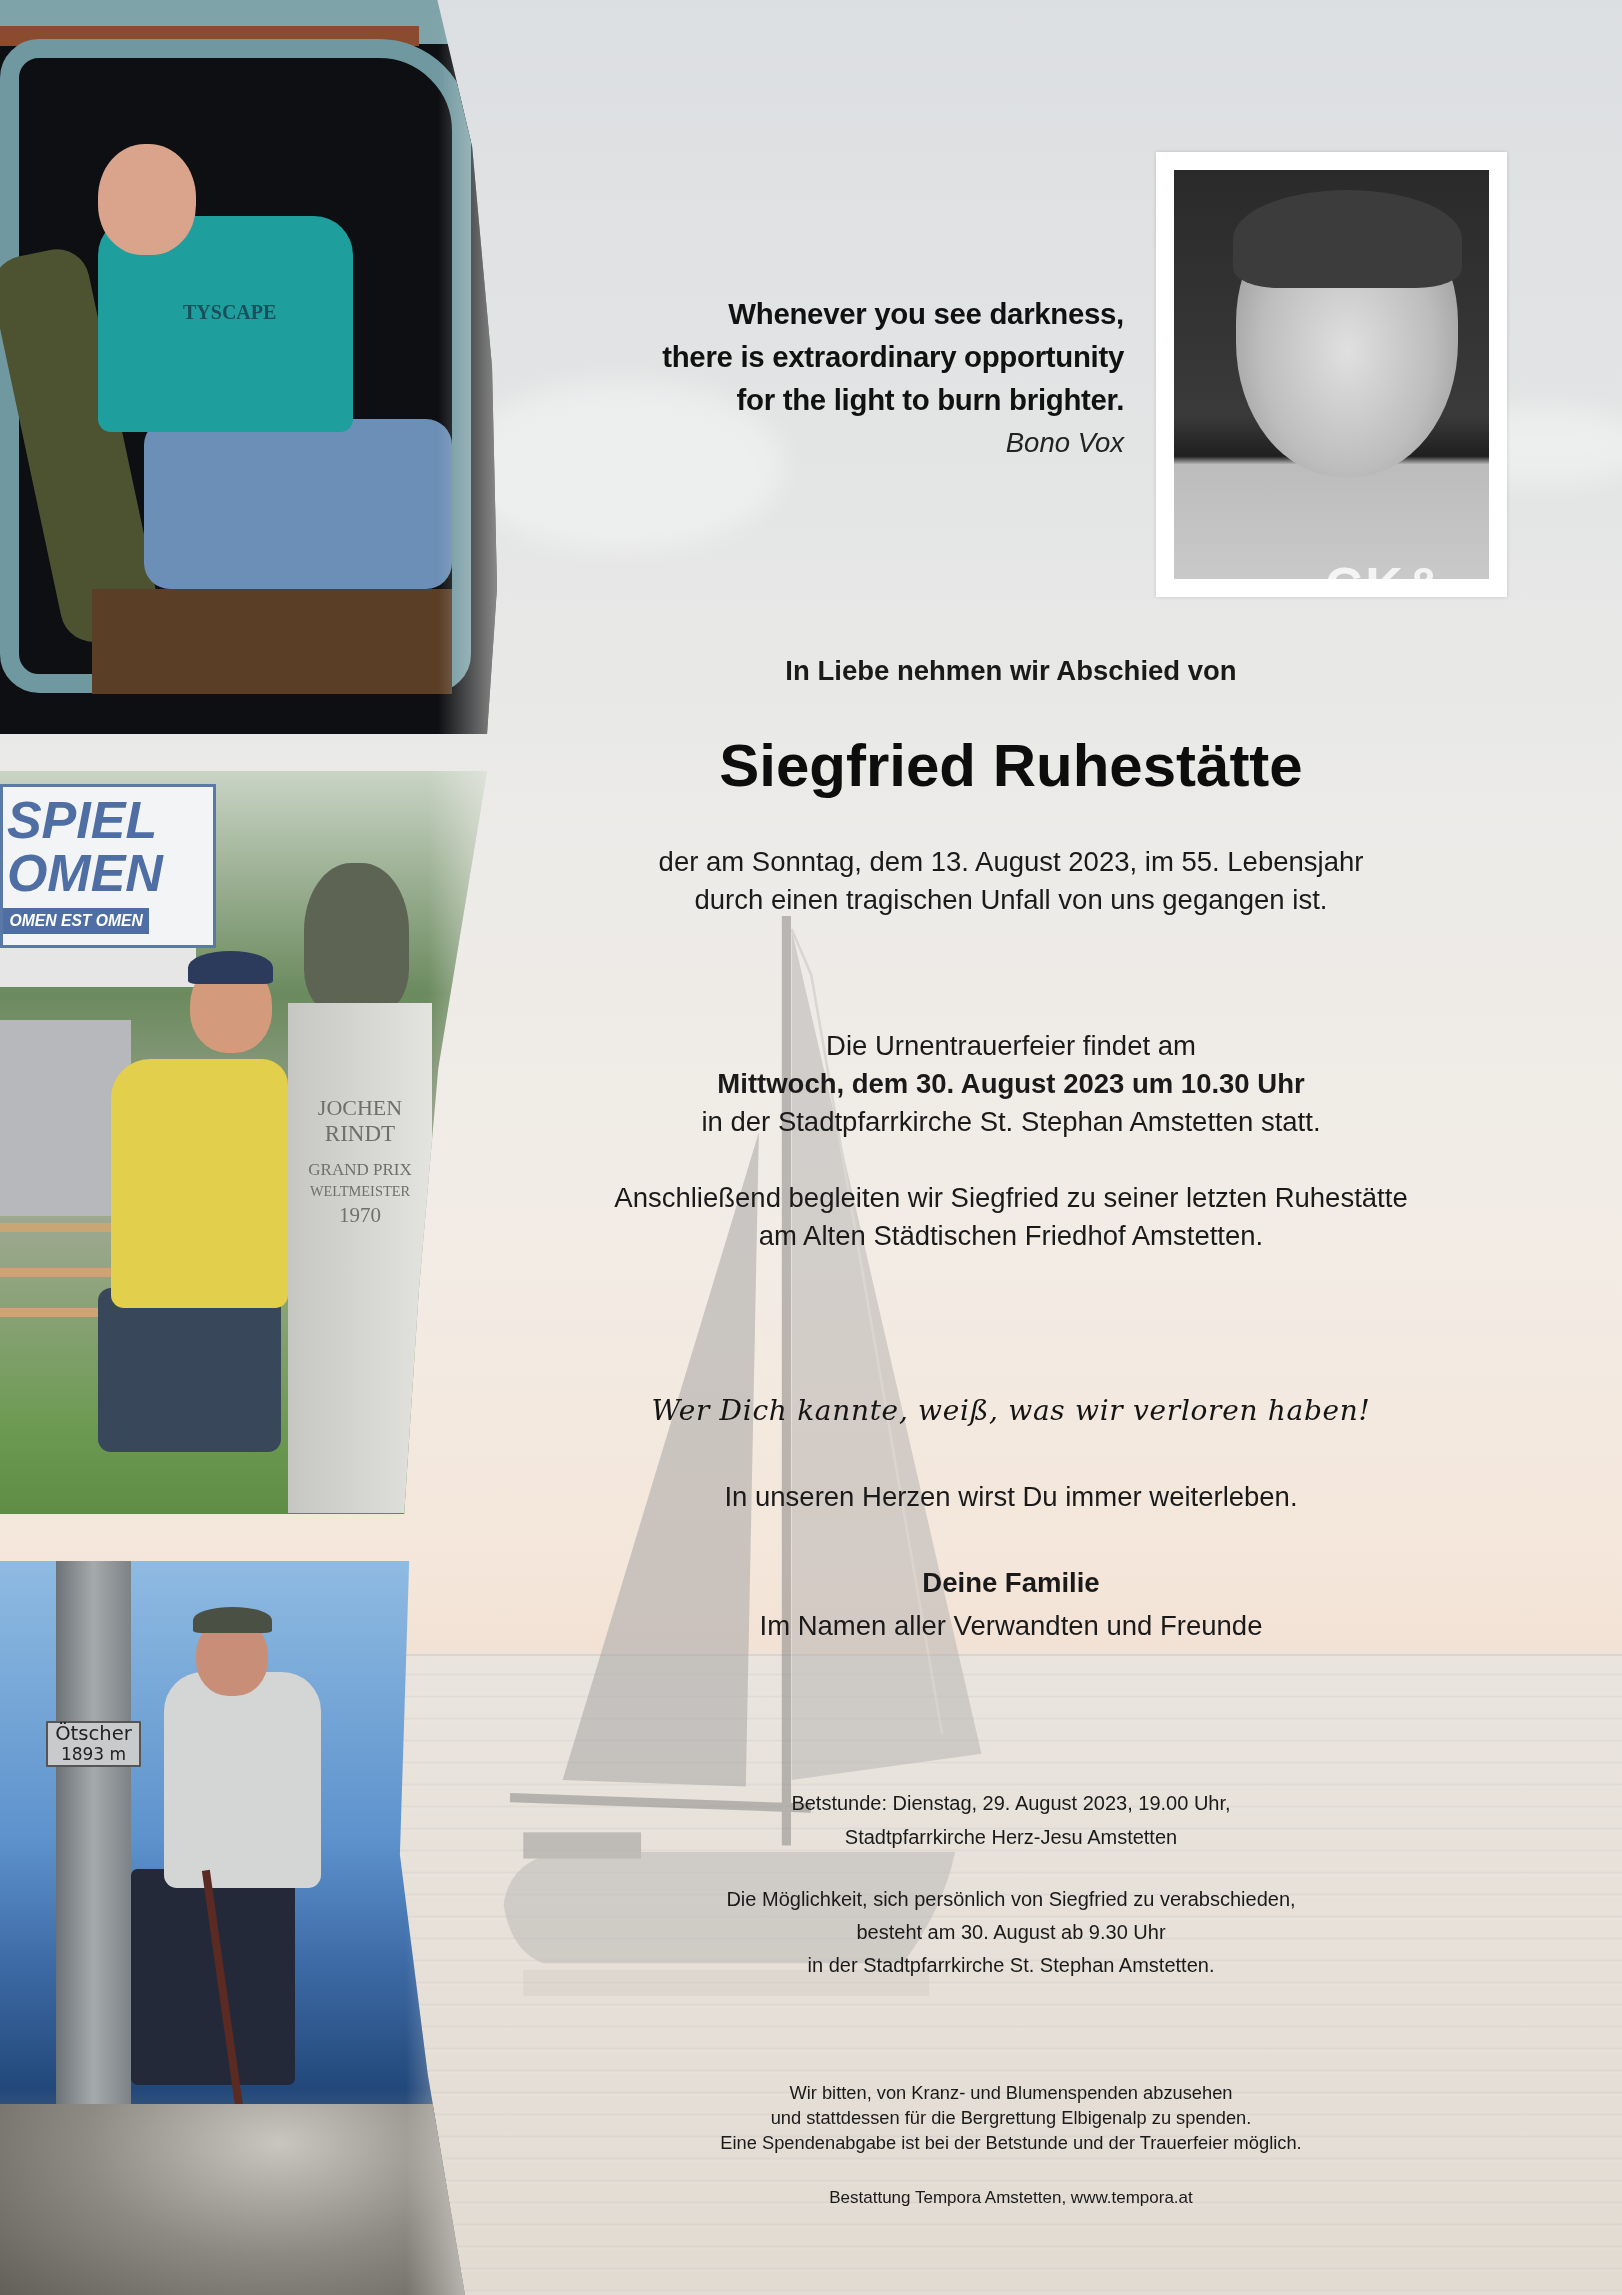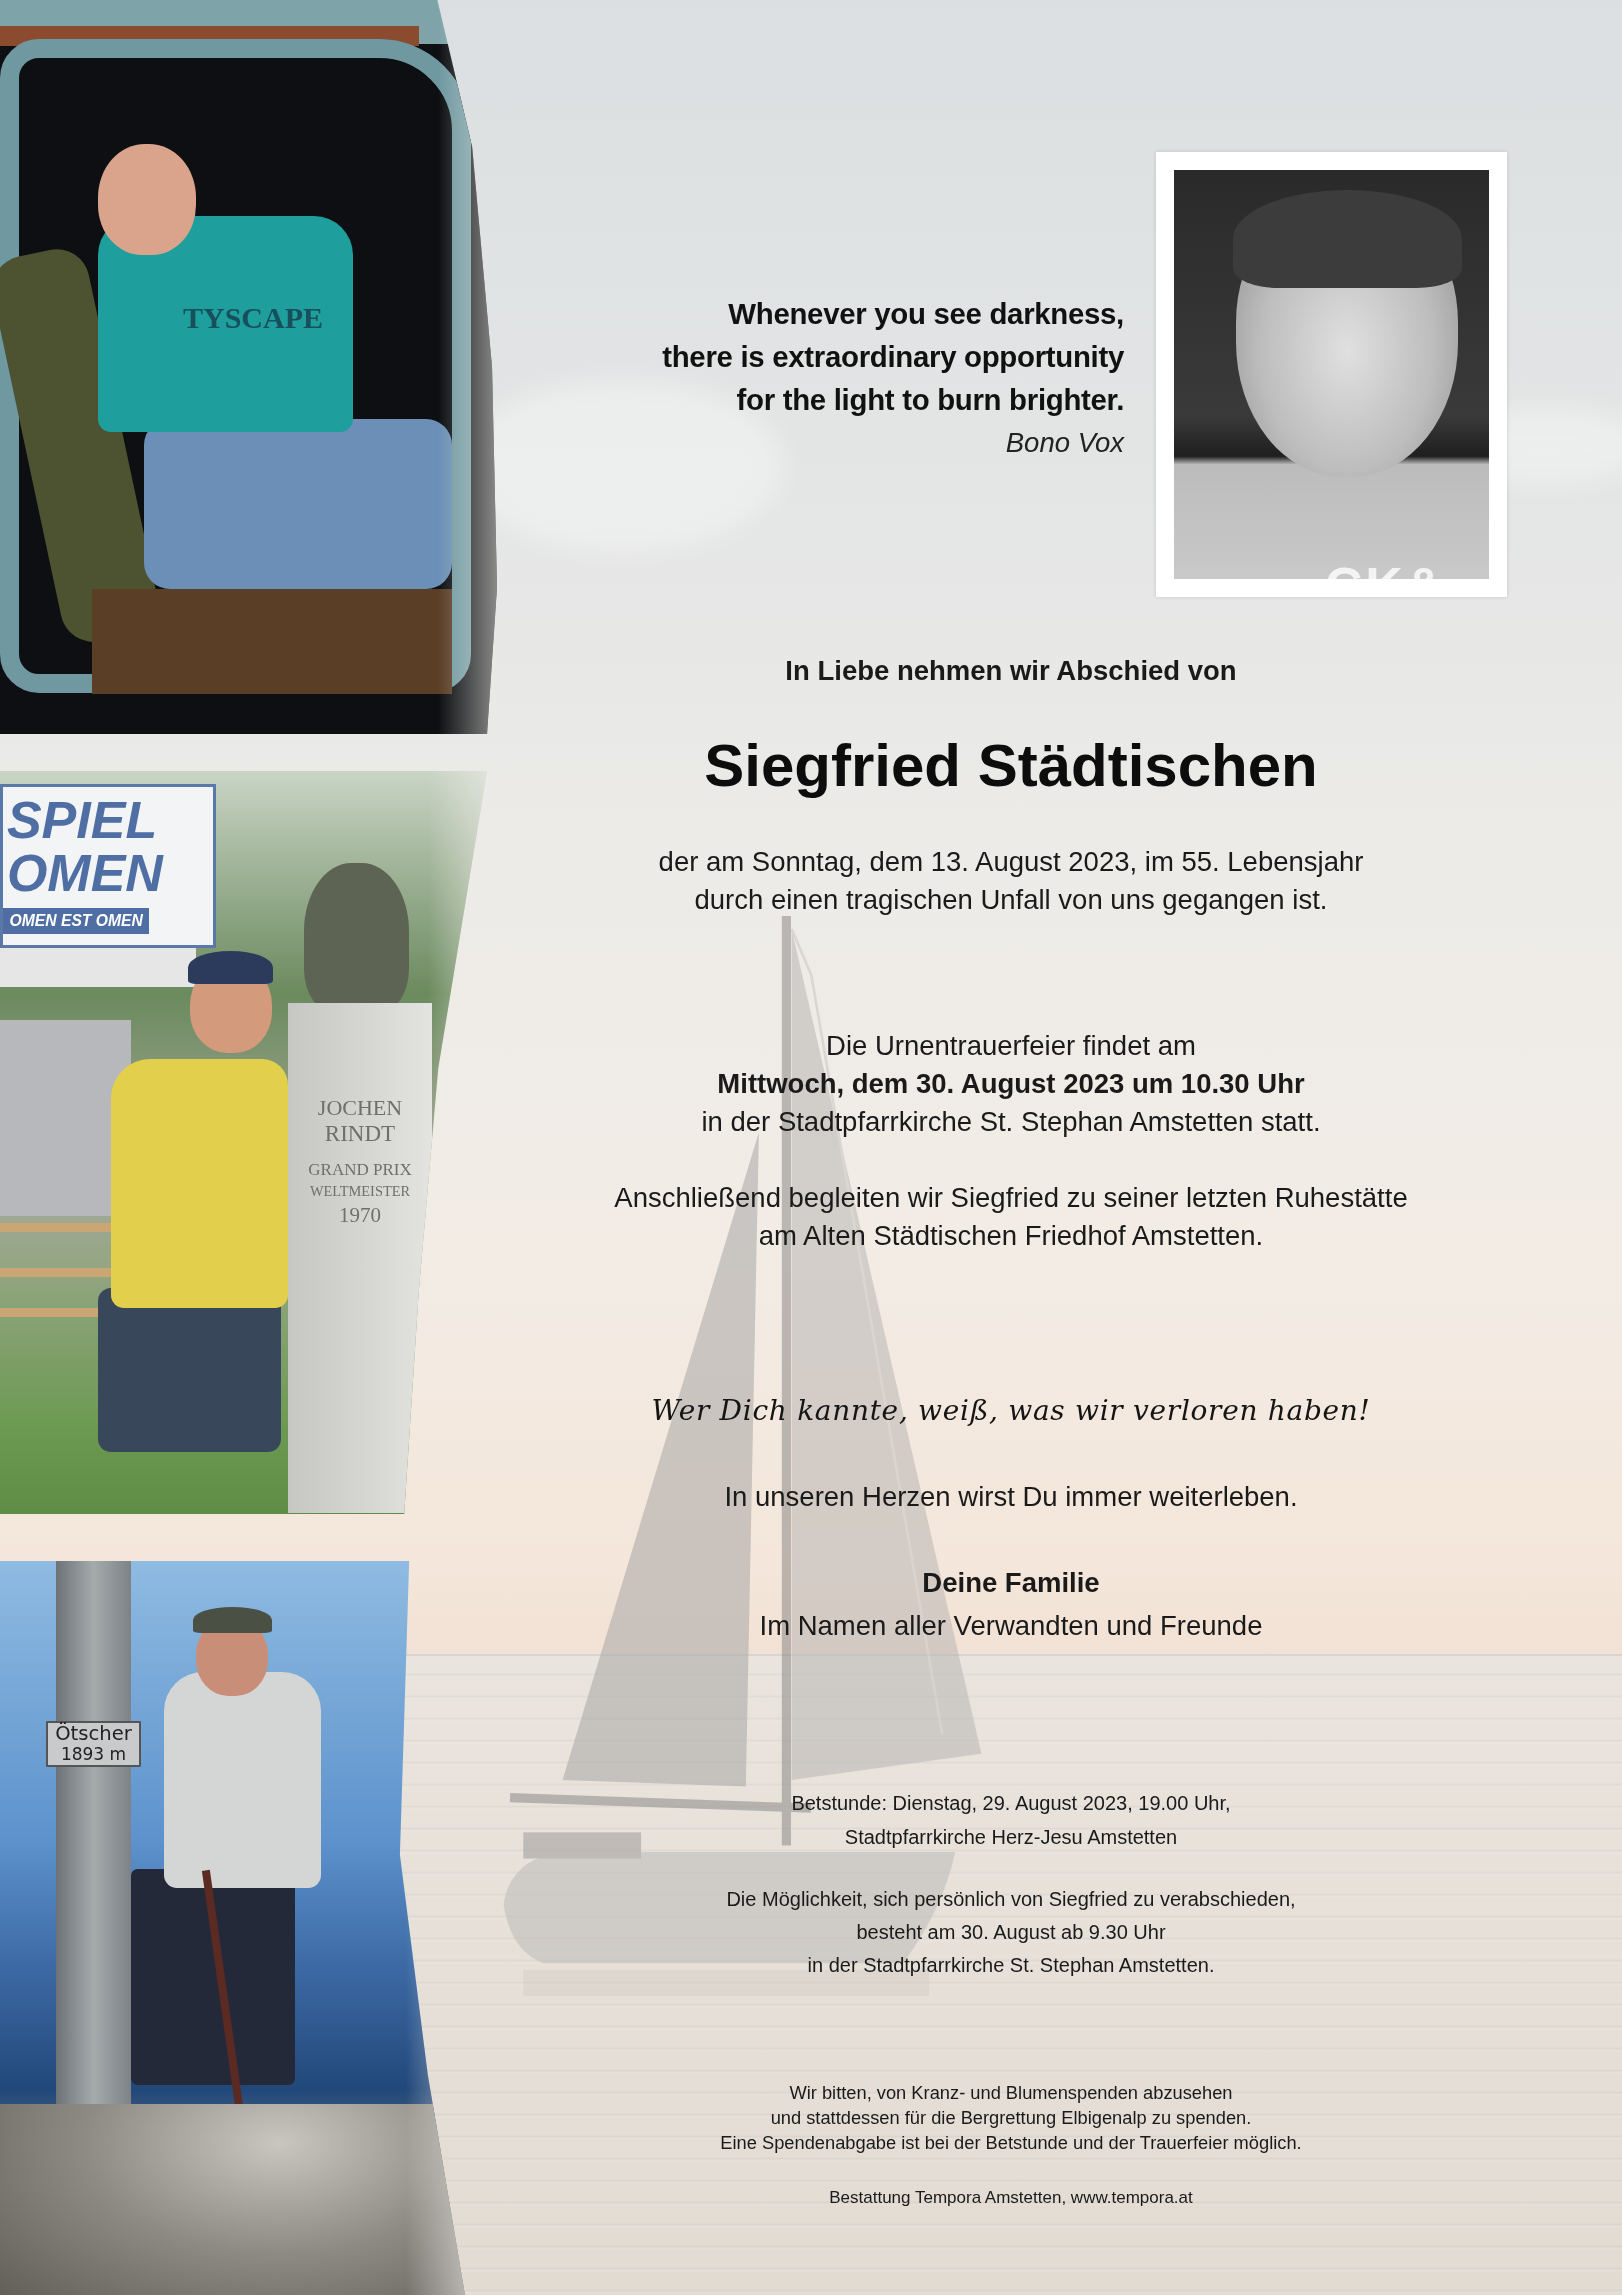--- a/index.html
+++ b/index.html
@@ -102,21 +102,21 @@
     <rect x="60" y="1610" width="620" height="40" fill="#c9c4be" opacity="0.6"></rect>
   </svg>
 
   <div class="photo photo-1">
     <div class="ph-el van-rust"></div>
     <div class="ph-el van-frame"></div>
     <div class="ph-el seat"></div>
     <div class="ph-el floor"></div>
     <div class="ph-el jeans"></div>
     <div class="ph-el shirt-teal">
-      <span style="position:absolute;left:85px;top:85px;font-family:'Liberation Serif',serif;font-weight:bold;font-size:30px;color:#17505a;">TYSCAPE</span>
+      <span style="position:absolute;left:85px;top:85px;font-family:'Liberation Serif',serif;font-weight:bold;font-size:20px;color:#17505a;">TYSCAPE</span>
     </div>
     <div class="ph-el head" style="left:98px;top:144px;width:98px;height:111px;"></div>
     <div class="fade"></div>
   </div>
 
   <div class="photo photo-2">
     <div class="ph-el banner">
       <span style="top:2.6px;font-size:52px;">SPIEL</span>
       <span style="top:56px;font-size:52px;">OMEN</span>
       <span style="top:121px;font-size:15.7px;left:0;background:#4f6ea3;color:#fff;padding:3.9px 6.5px;">OMEN EST OMEN</span>
@@ -166,21 +166,21 @@
   <div class="portrait">
     <div class="portrait-inner">
       <div class="p-face"></div>
       <div class="p-hair"></div>
       <div class="p-shirt-text">CK&amp;</div>
     </div>
   </div>
 
   <div class="center-col light" style="top:652px;font-weight:bold;">In Liebe nehmen wir Abschied von</div>
 
-  <div class="center-col name" style="top:730px;">Siegfried Städtischen</div>
+  <div class="center-col name" style="top:730px;">Siegfried Ruhestätte</div>
 
   <div class="center-col light" style="top:843px;">
     <div>der am Sonntag, dem 13. August 2023, im 55. Lebensjahr</div>
     <div>durch einen tragischen Unfall von uns gegangen ist.</div>
   </div>
 
   <div class="center-col light" style="top:1027px;">
     <div>Die Urnentrauerfeier findet am</div>
     <div class="bold">Mittwoch, dem 30. August 2023 um 10.30 Uhr</div>
     <div>in der Stadtpfarrkirche St. Stephan Amstetten statt.</div>

